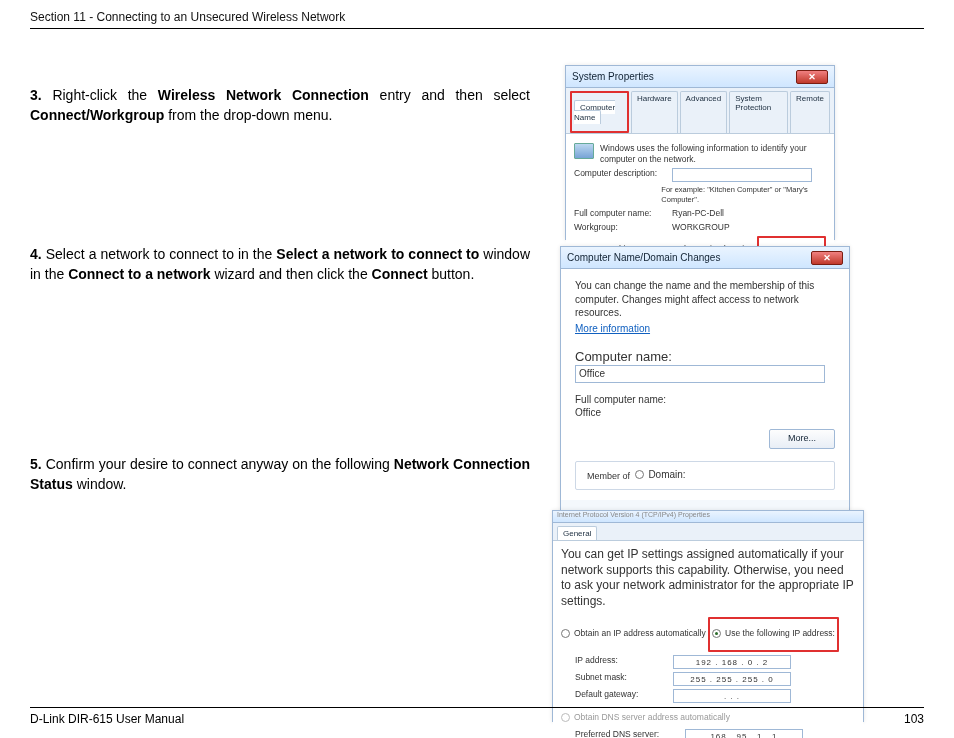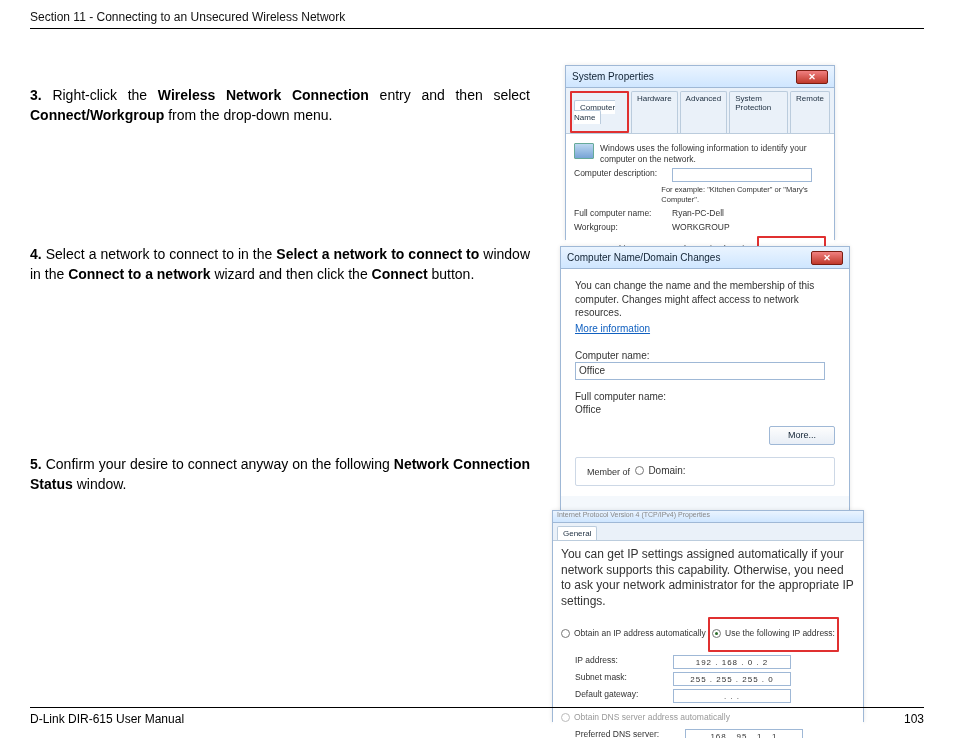--- a/index.html
+++ b/index.html
@@ -106,21 +106,21 @@
 
 <div class="shot" style="left:560px; top:246px; width:290px; height:266px;">
   <div class="titlebar">
     <span class="ttl">Computer Name/Domain Changes</span>
     <span class="closebtn">✕</span>
   </div>
   <div class="pane" style="padding:10px 14px;">
     <div style="font-size:10px; line-height:1.35;">You can change the name and the membership of this computer. Changes might affect access to network resources.</div>
     <div style="color:#1060c0; text-decoration:underline; font-size:10px; margin-top:2px;">More information</div>
     <div style="height:14px;"></div>
-    <div style="font-size:10px;">Computer name:</div>
+    <div style="font-size:13px;">Computer name:</div>
     <div class="txtbox" style="width:250px; height:18px; line-height:16px; font-size:10px;">Office</div>
     <div style="height:10px;"></div>
     <div style="font-size:10px;">Full computer name:</div>
     <div style="font-size:10px;">Office</div>
     <div style="text-align:right; margin-top:10px;"><span class="btn" style="padding:3px 18px;">More...</span></div>
     <div style="height:12px;"></div>
     <div style="border:1px solid #cdd8e6; border-radius:2px; padding:6px 8px;">
       <div style="margin-top:-13px; background:#fff; display:inline-block; padding:0 3px; font-size:9px;">Member of</div>
       <div class="radio">
           <span class="dot"></span>

